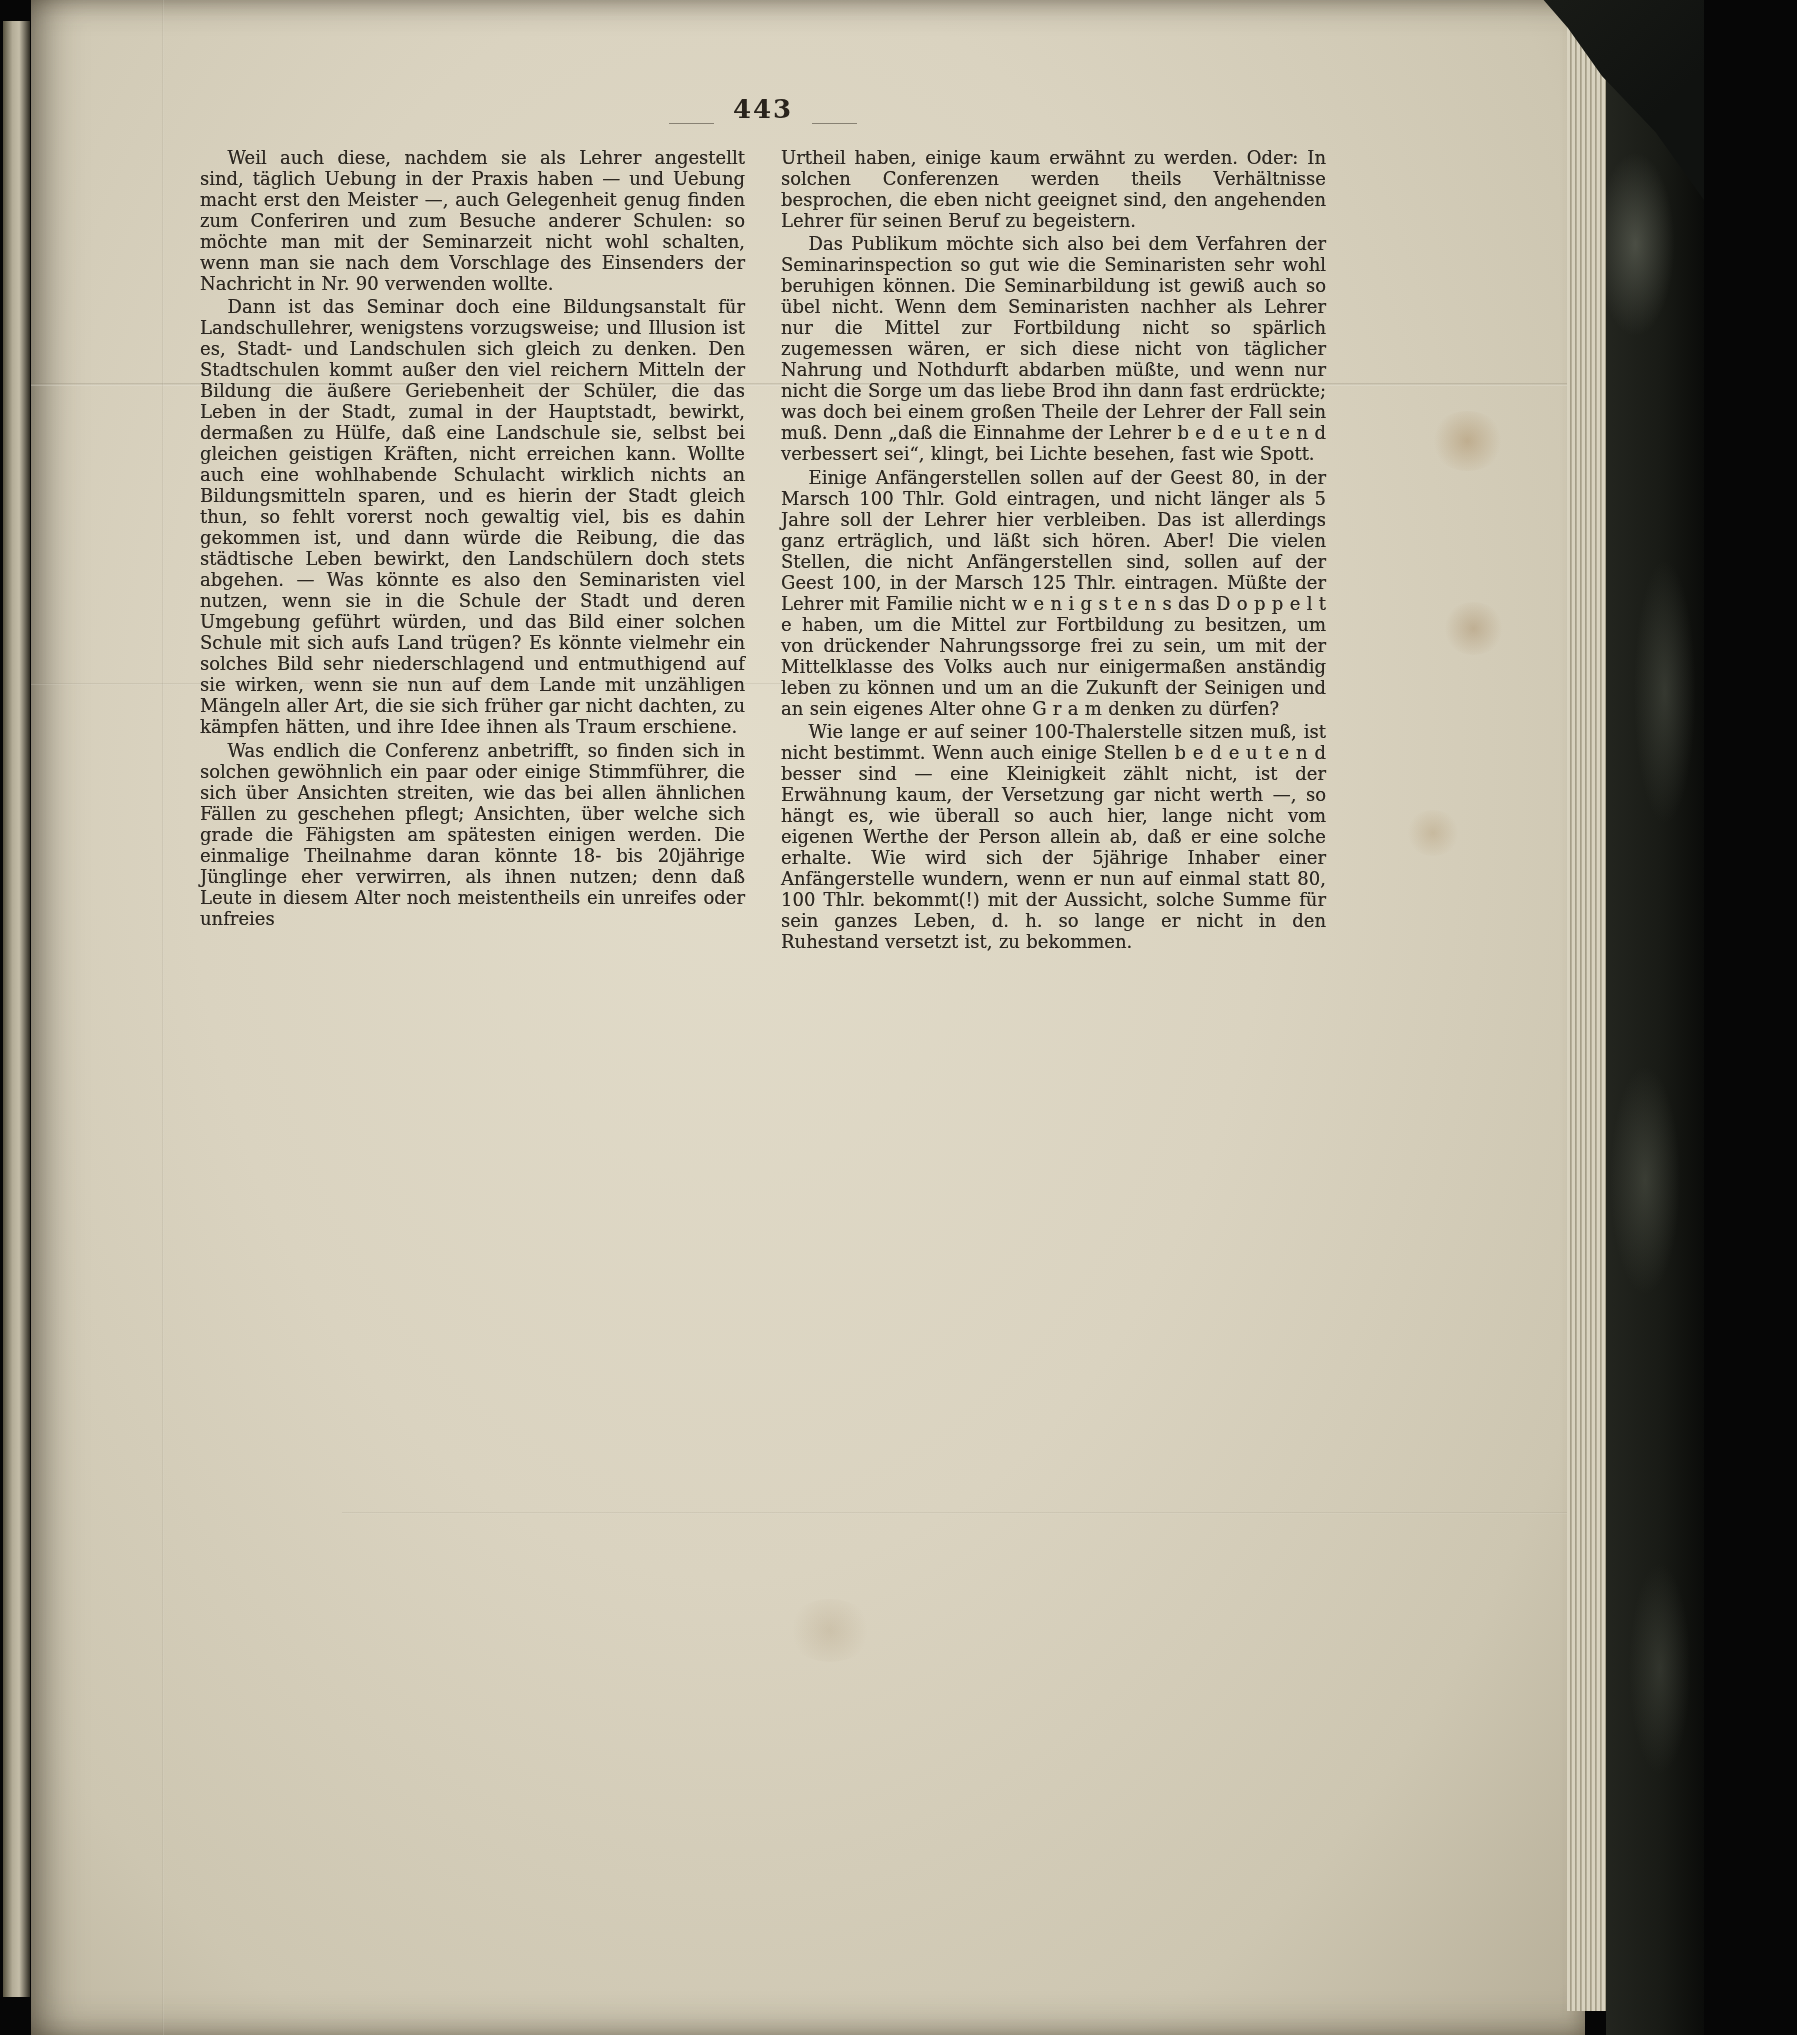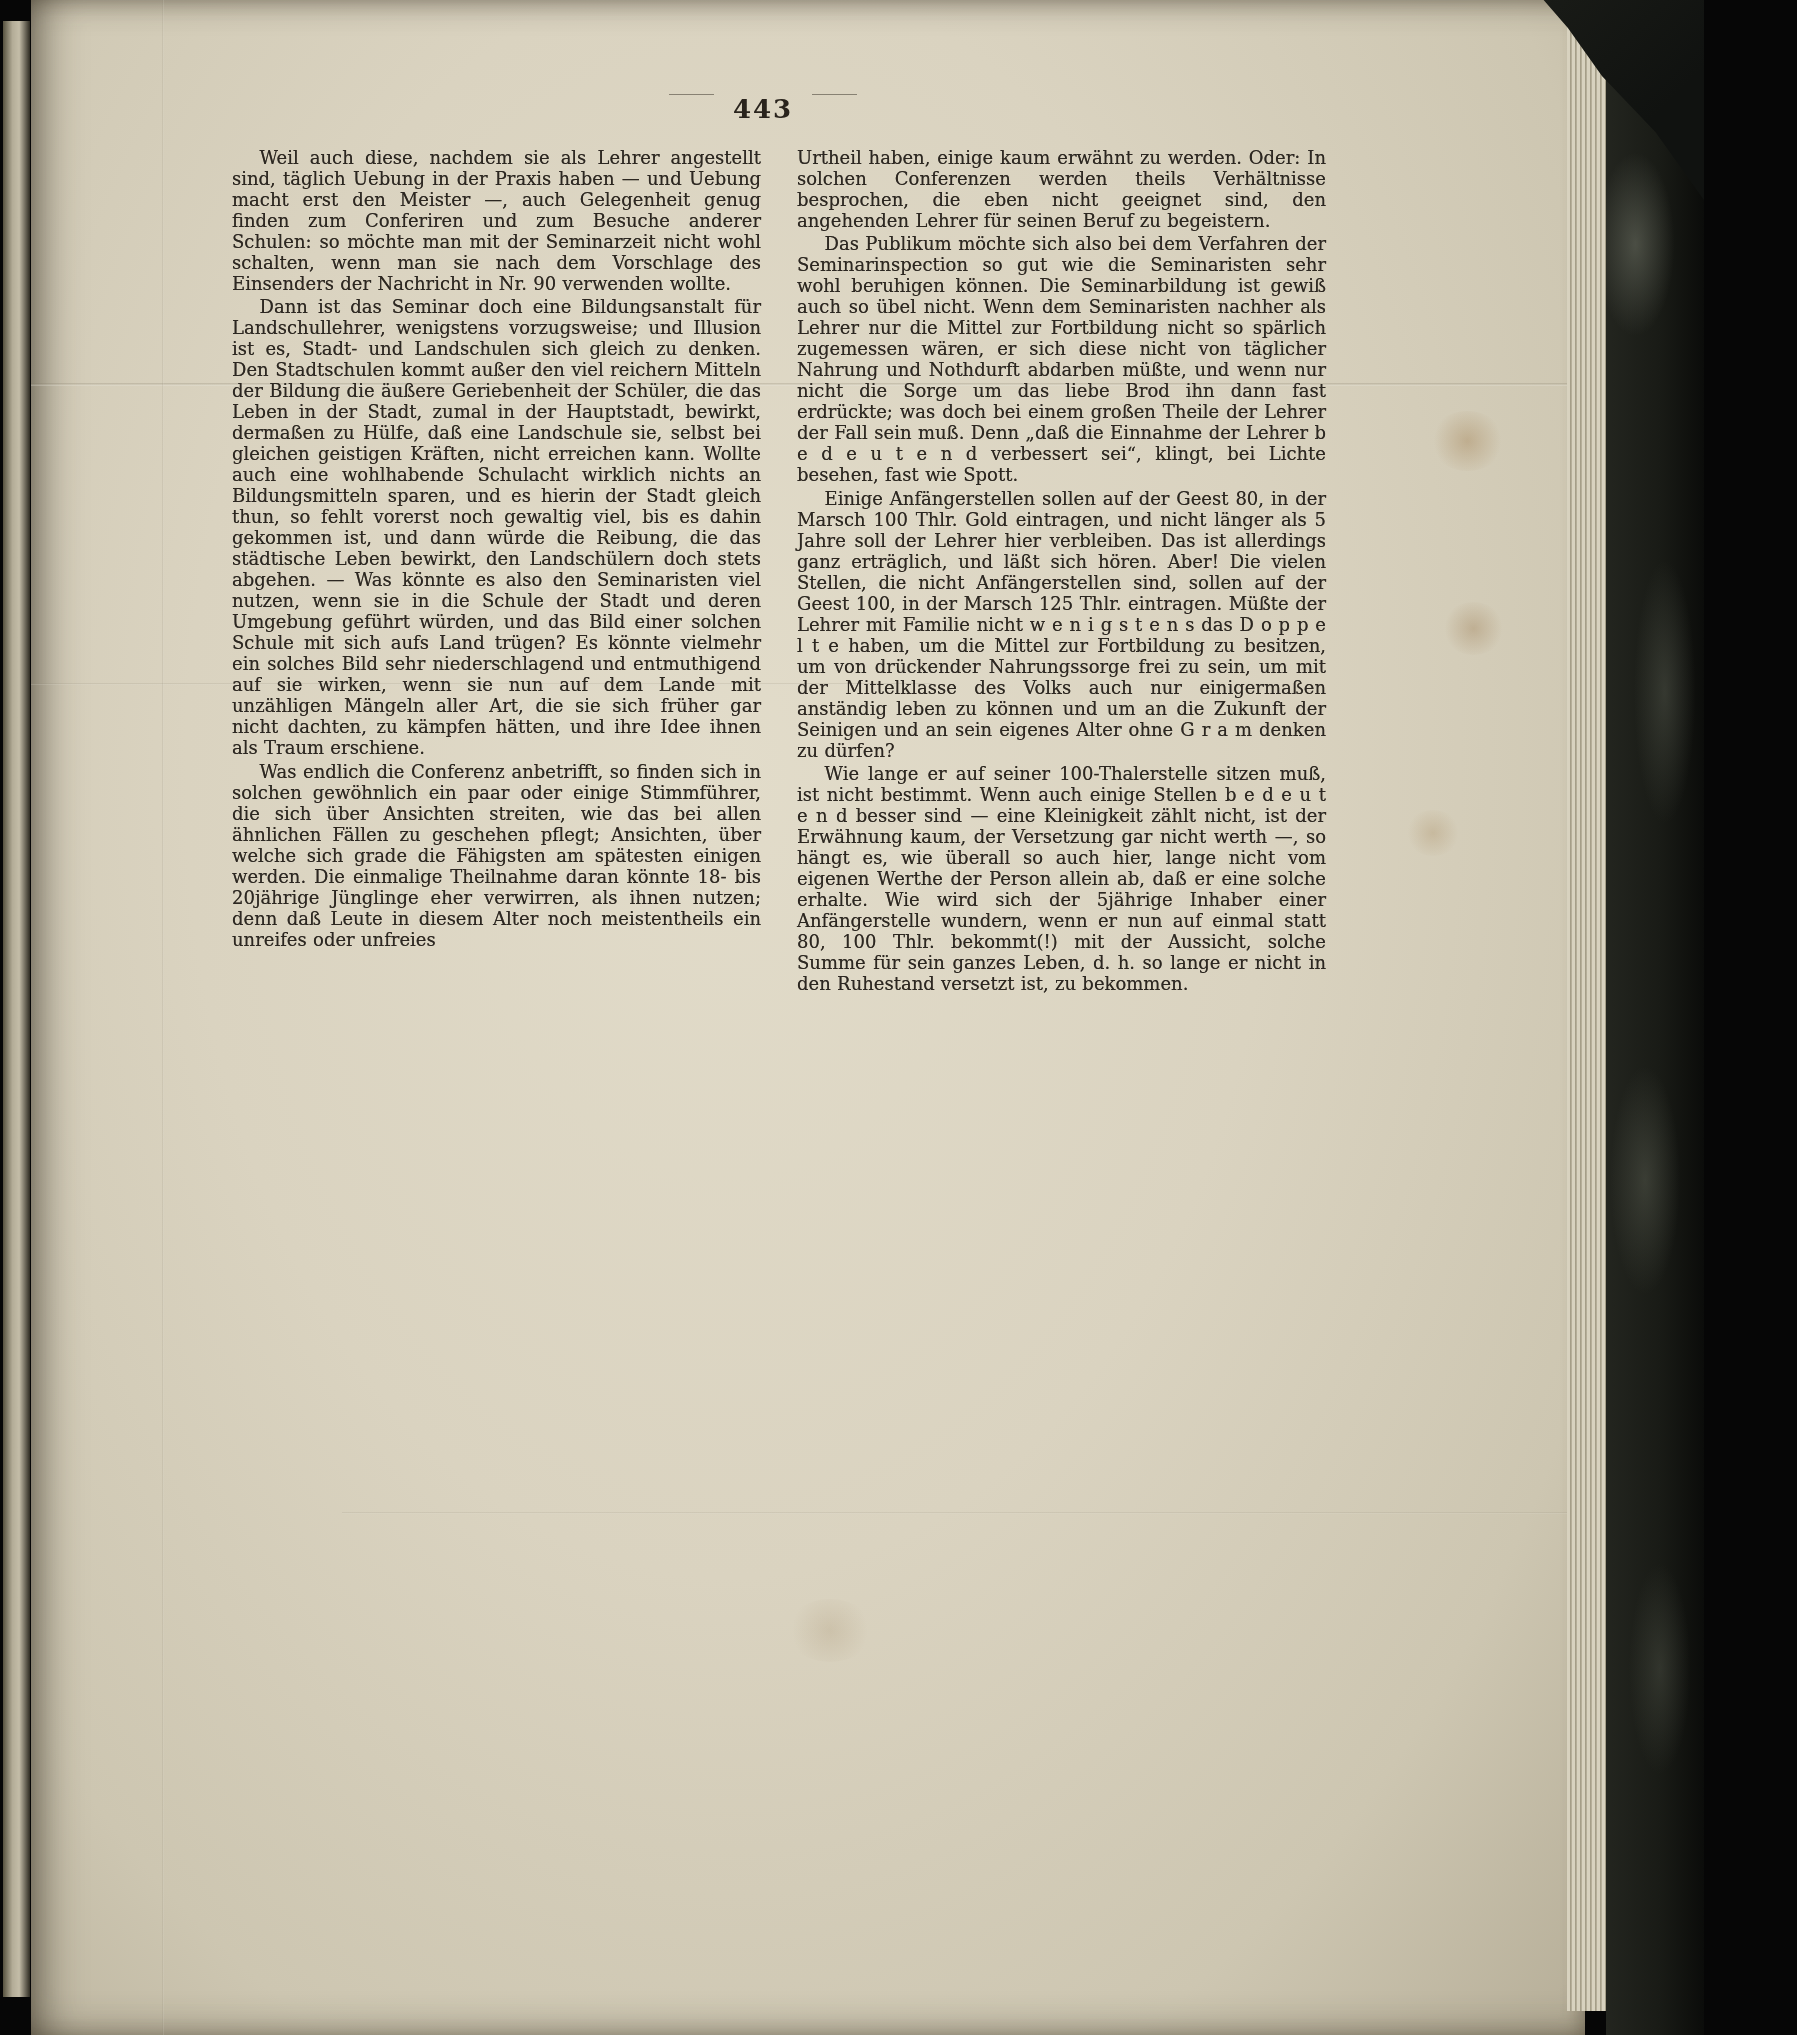--- a/index.html
+++ b/index.html
@@ -64,25 +64,25 @@
       linear-gradient(90deg, #23251f 0%, #191b16 55%, #0b0c0a 100%);
   }
   .cover-flap {
     position:absolute; left:1461px; top:0; width:243px; height:200px;
     background:linear-gradient(135deg, #1c1e19, #101210 70%);
     clip-path:polygon(34% 0, 100% 0, 100% 100%, 80% 66%, 58% 38%, 44% 14%);
   }
 
   
   .textblock { position:absolute; left:200px; top:94px; width:1126px; color:#2c2721; }
-  .header { display:flex; align-items:flex-start; justify-content:center; gap:19px; margin-bottom:22.5px; }
+  .header { display:flex; align-items:flex-end; justify-content:center; gap:19px; margin-bottom:22.5px; }
   .pagenum { font-size:26px; font-weight:bold; letter-spacing:1.9px; color:#2a241d; }
   .rule { width:45px; height:0; border-top:1.9px solid rgba(52,46,36,0.5); }
 
-  .cols { display:flex; gap:36px;margin-left:32px; }
+  .cols { display:flex; gap:36px; }
   .col {
     width:545px; font-size:18px; line-height:21px; text-align:justify;
     text-shadow:0 0 0.3px rgba(44,39,33,0.65);
     word-spacing:0.6px;
   }
   .col p { margin:0 0 2.5px 0; }
   .col p.indent { text-indent:27.5px; }
 </style>
 </head>
 <body>

